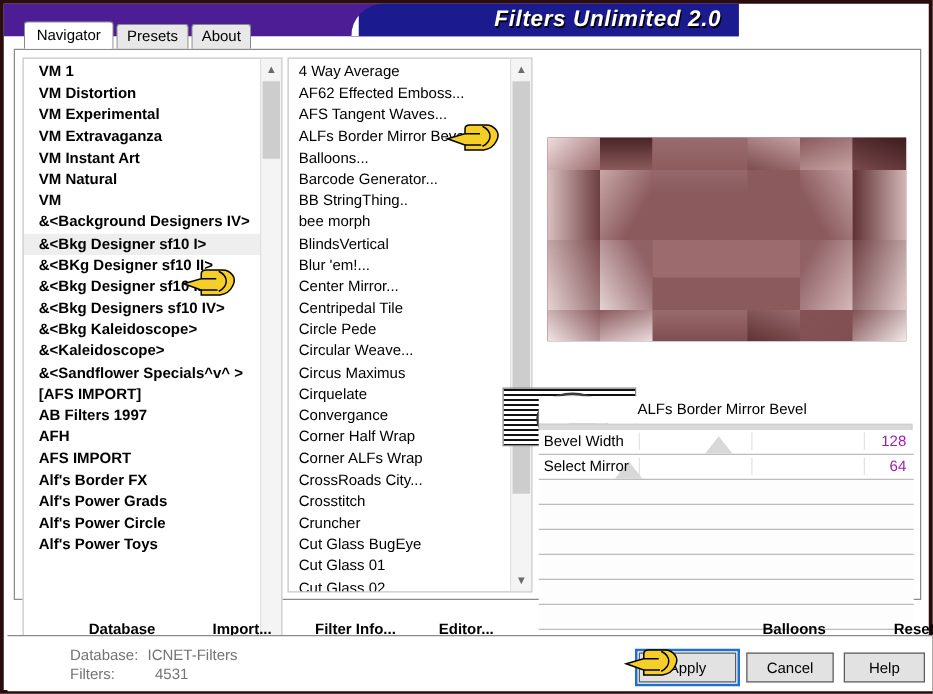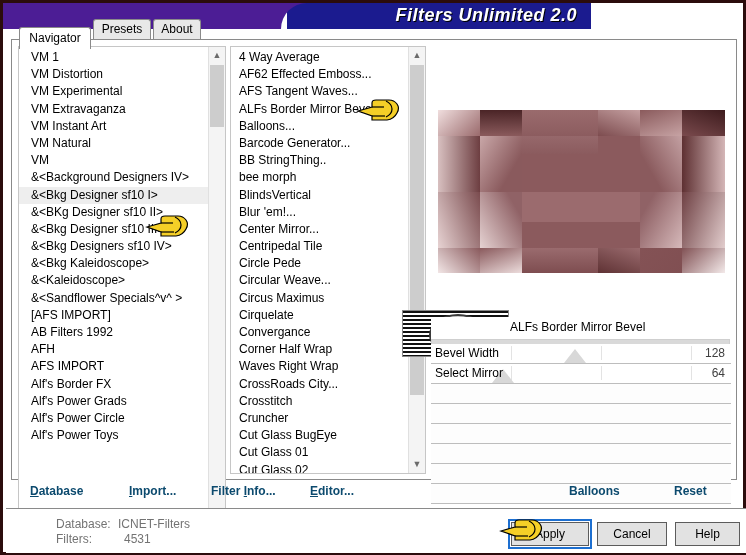--- a/index.html
+++ b/index.html
@@ -48,38 +48,37 @@
     font-size:12px;color:#000;
     text-align:center;line-height:18px;
     border-top-left-radius:3px;border-top-right-radius:3px;
   }
   .tab.active{
     background:#ffffff;
     border-color:#8a8a8a;
     top:-2px;height:22px;line-height:21px;
     z-index:5;
     font-weight:normal;
-    margin-top:10px;
   }
   
   .tabpage{
     position:absolute;left:8px;top:36px;width:726px;height:441px;
     background:#ffffff;
     box-sizing:border-box;
     border:1px solid #8a8a8a;
   }
   
   .listbox{
     position:absolute;top:6px;
     box-sizing:border-box;
     background:#ffffff;
     border:1px solid #c6c6c6;
     overflow:hidden;
   }
-  #nav-list{left:6px;width:208px;height:488px;}
+  #nav-list{left:6px;width:208px;height:488px;font-weight:bold;}
   #filter-list{left:218px;width:196px;height:428px;}
   .list-items{
     position:absolute;left:0;top:2px;right:17px;
     font-size:12px;color:#000;
   }
   .li{
     height:17.2px;line-height:17px;
     padding-left:8px;
     white-space:nowrap;overflow:hidden;
     color:#000;
@@ -174,36 +173,37 @@
     border-bottom:1px solid #bdbdbd;
     background:#ffffff;
   }
   .slider-row.empty{background:#fdfdfd;}
   .tickmark{position:absolute;top:2px;width:1px;height:14px;background:#e3e3e3;}
   .slider-label{
     position:absolute;left:4px;top:2px;font-size:12px;color:#000;
     z-index:3;white-space:nowrap;
   }
   .slider-value{
-    position:absolute;right:6px;top:2px;font-size:12px;color:#404040;
+    position:absolute;right:6px;top:2px;font-size:12px;color:#a21caf;
     z-index:3;
   }
   .thumbtri{
     position:absolute;bottom:0;width:0;height:0;
     border-left:11px solid transparent;border-right:11px solid transparent;
     border-bottom:14px solid #d8d8d8;
     z-index:1;
   }
   .linkbar{
     position:absolute;left:9px;top:478px;width:728px;height:26px;
   }
   .lnk{
-    position:absolute;top:3px;
-    font-size:12px;font-weight:bold;color:#0c4a6e;
+    position:absolute;top:15px;
+    font-size:12px;font-weight:bold;color:#000000;
     white-space:nowrap;
+    margin-left:41px;
   }
   .lnk u{text-decoration:underline;}
   
   .statusbar{
     position:absolute;left:3px;top:505px;width:740px;height:44px;
     background:#ffffff;
     border-top:1px solid #8a8a8a;
   }
   .status-line{
     position:absolute;font-size:12px;color:#737373;white-space:nowrap;margin-left:40px;
@@ -255,21 +255,21 @@
           <div class="li">VM</div>
           <div class="li">&amp;&lt;Background Designers IV&gt;</div>
           <div class="li hover">&amp;&lt;Bkg Designer sf10 I&gt;</div>
           <div class="li">&amp;&lt;BKg Designer sf10 II&gt;</div>
           <div class="li">&amp;&lt;Bkg Designer sf10 III&gt;</div>
           <div class="li">&amp;&lt;Bkg Designers sf10 IV&gt;</div>
           <div class="li">&amp;&lt;Bkg Kaleidoscope&gt;</div>
           <div class="li">&amp;&lt;Kaleidoscope&gt;</div>
           <div class="li">&amp;&lt;Sandflower Specials^v^ &gt;</div>
           <div class="li">[AFS IMPORT]</div>
-          <div class="li">AB Filters 1992</div>
+          <div class="li">AB Filters 1997</div>
           <div class="li">AFH</div>
           <div class="li">AFS IMPORT</div>
           <div class="li">Alf's Border FX</div>
           <div class="li">Alf's Power Grads</div>
           <div class="li">Alf's Power Circle</div>
           <div class="li">Alf's Power Toys</div>
         </div>
       <div class="vscroll">
         <div class="arrow up">▲</div>
         <div class="thumb" style="top:18px;height:62px;"></div>
@@ -290,21 +290,21 @@
           <div class="li">BlindsVertical</div>
           <div class="li">Blur 'em!...</div>
           <div class="li">Center Mirror...</div>
           <div class="li">Centripedal Tile</div>
           <div class="li">Circle Pede</div>
           <div class="li">Circular Weave...</div>
           <div class="li">Circus Maximus</div>
           <div class="li">Cirquelate</div>
           <div class="li">Convergance</div>
           <div class="li">Corner Half Wrap</div>
-          <div class="li">Waves Right Wrap</div>
+          <div class="li">Corner ALFs Wrap</div>
           <div class="li">CrossRoads City...</div>
           <div class="li">Crosstitch</div>
           <div class="li">Cruncher</div>
           <div class="li">Cut Glass  BugEye</div>
           <div class="li">Cut Glass 01</div>
           <div class="li">Cut Glass 02</div>
         </div>
       <div class="vscroll">
         <div class="arrow up">▲</div>
         <div class="thumb" style="top:18px;height:330px;"></div>

